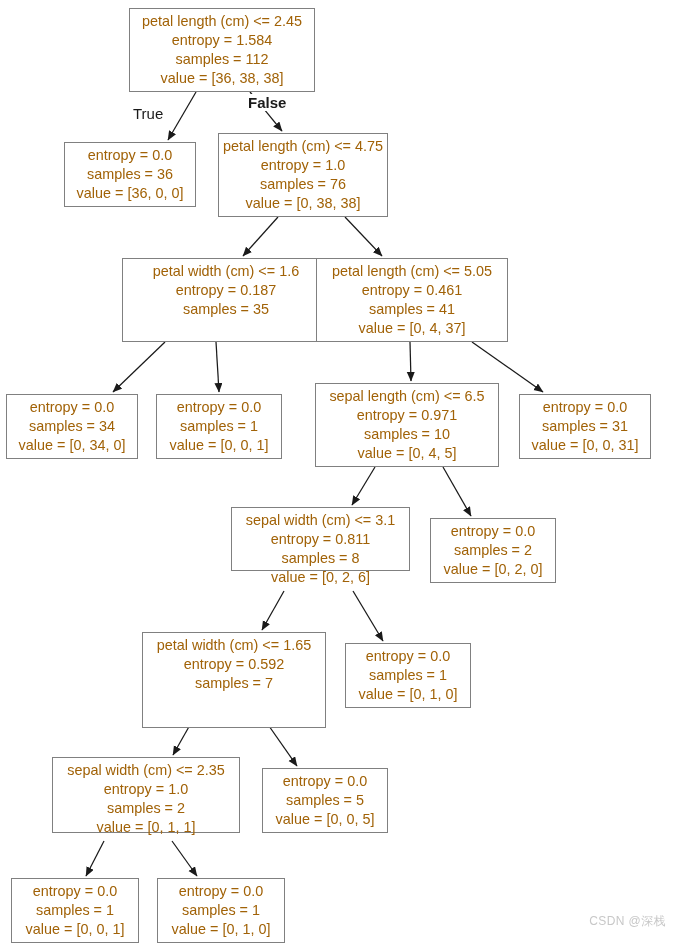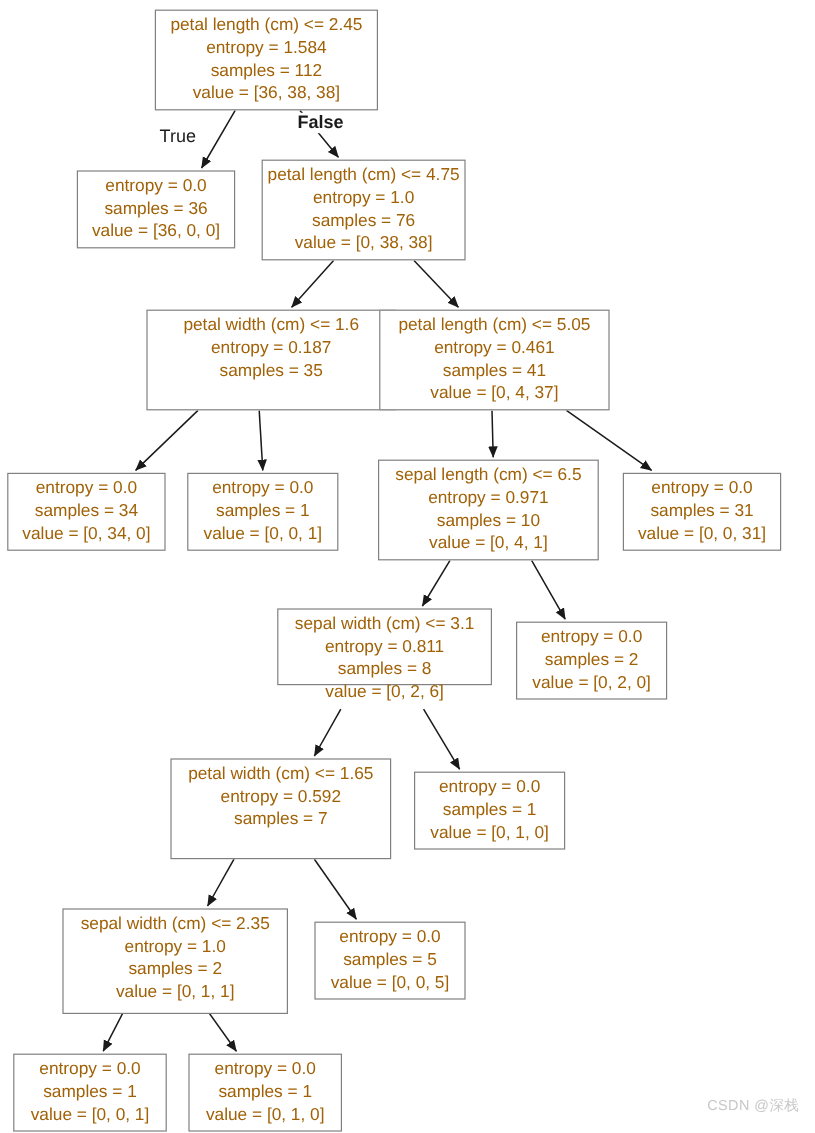--- a/index.html
+++ b/index.html
@@ -125,49 +125,49 @@
       </div>
       <div class="node" style="left: 156px; top: 394px; width: 126px; height: 65px;">
         <span class="line">entropy = 0.0</span>
         <span class="line">samples = 1</span>
         <span class="line">value = [0, 0, 1]</span>
       </div>
       <div class="node" style="left: 315px; top: 383px; width: 184px; height: 84px;">
         <span class="line">sepal length (cm) &lt;= 6.5</span>
         <span class="line">entropy = 0.971</span>
         <span class="line">samples = 10</span>
-        <span class="line">value = [0, 4, 1]</span>
+        <span class="line">value = [0, 4, 5]</span>
       </div>
       <div class="node" style="left: 519px; top: 394px; width: 132px; height: 65px;">
         <span class="line">entropy = 0.0</span>
         <span class="line">samples = 31</span>
         <span class="line">value = [0, 0, 31]</span>
       </div>
       <div class="node" style="left: 231px; top: 507px; width: 179px; height: 64px;">
         <span class="line">sepal width (cm) &lt;= 3.1</span>
         <span class="line">entropy = 0.811</span>
         <span class="line">samples = 8</span>
         <span class="line">value = [0, 2, 6]</span>
       </div>
       <div class="node" style="left: 430px; top: 518px; width: 126px; height: 65px;">
         <span class="line">entropy = 0.0</span>
         <span class="line">samples = 2</span>
         <span class="line">value = [0, 2, 0]</span>
       </div>
-      <div class="node" style="left: 142px; top: 632px; width: 184px; height: 84px;">
+      <div class="node" style="left: 142px; top: 632px; width: 184px; height: 96px;">
         <span class="line">petal width (cm) &lt;= 1.65</span>
         <span class="line">entropy = 0.592</span>
         <span class="line">samples = 7</span>
       </div>
       <div class="node" style="left: 345px; top: 643px; width: 126px; height: 65px;">
         <span class="line">entropy = 0.0</span>
         <span class="line">samples = 1</span>
         <span class="line">value = [0, 1, 0]</span>
       </div>
-      <div class="node" style="left: 52px; top: 757px; width: 188px; height: 88px;">
+      <div class="node" style="left: 52px; top: 757px; width: 188px; height: 76px;">
         <span class="line">sepal width (cm) &lt;= 2.35</span>
         <span class="line">entropy = 1.0</span>
         <span class="line">samples = 2</span>
         <span class="line">value = [0, 1, 1]</span>
       </div>
       <div class="node" style="left: 262px; top: 768px; width: 126px; height: 65px;">
         <span class="line">entropy = 0.0</span>
         <span class="line">samples = 5</span>
         <span class="line">value = [0, 0, 5]</span>
       </div>

